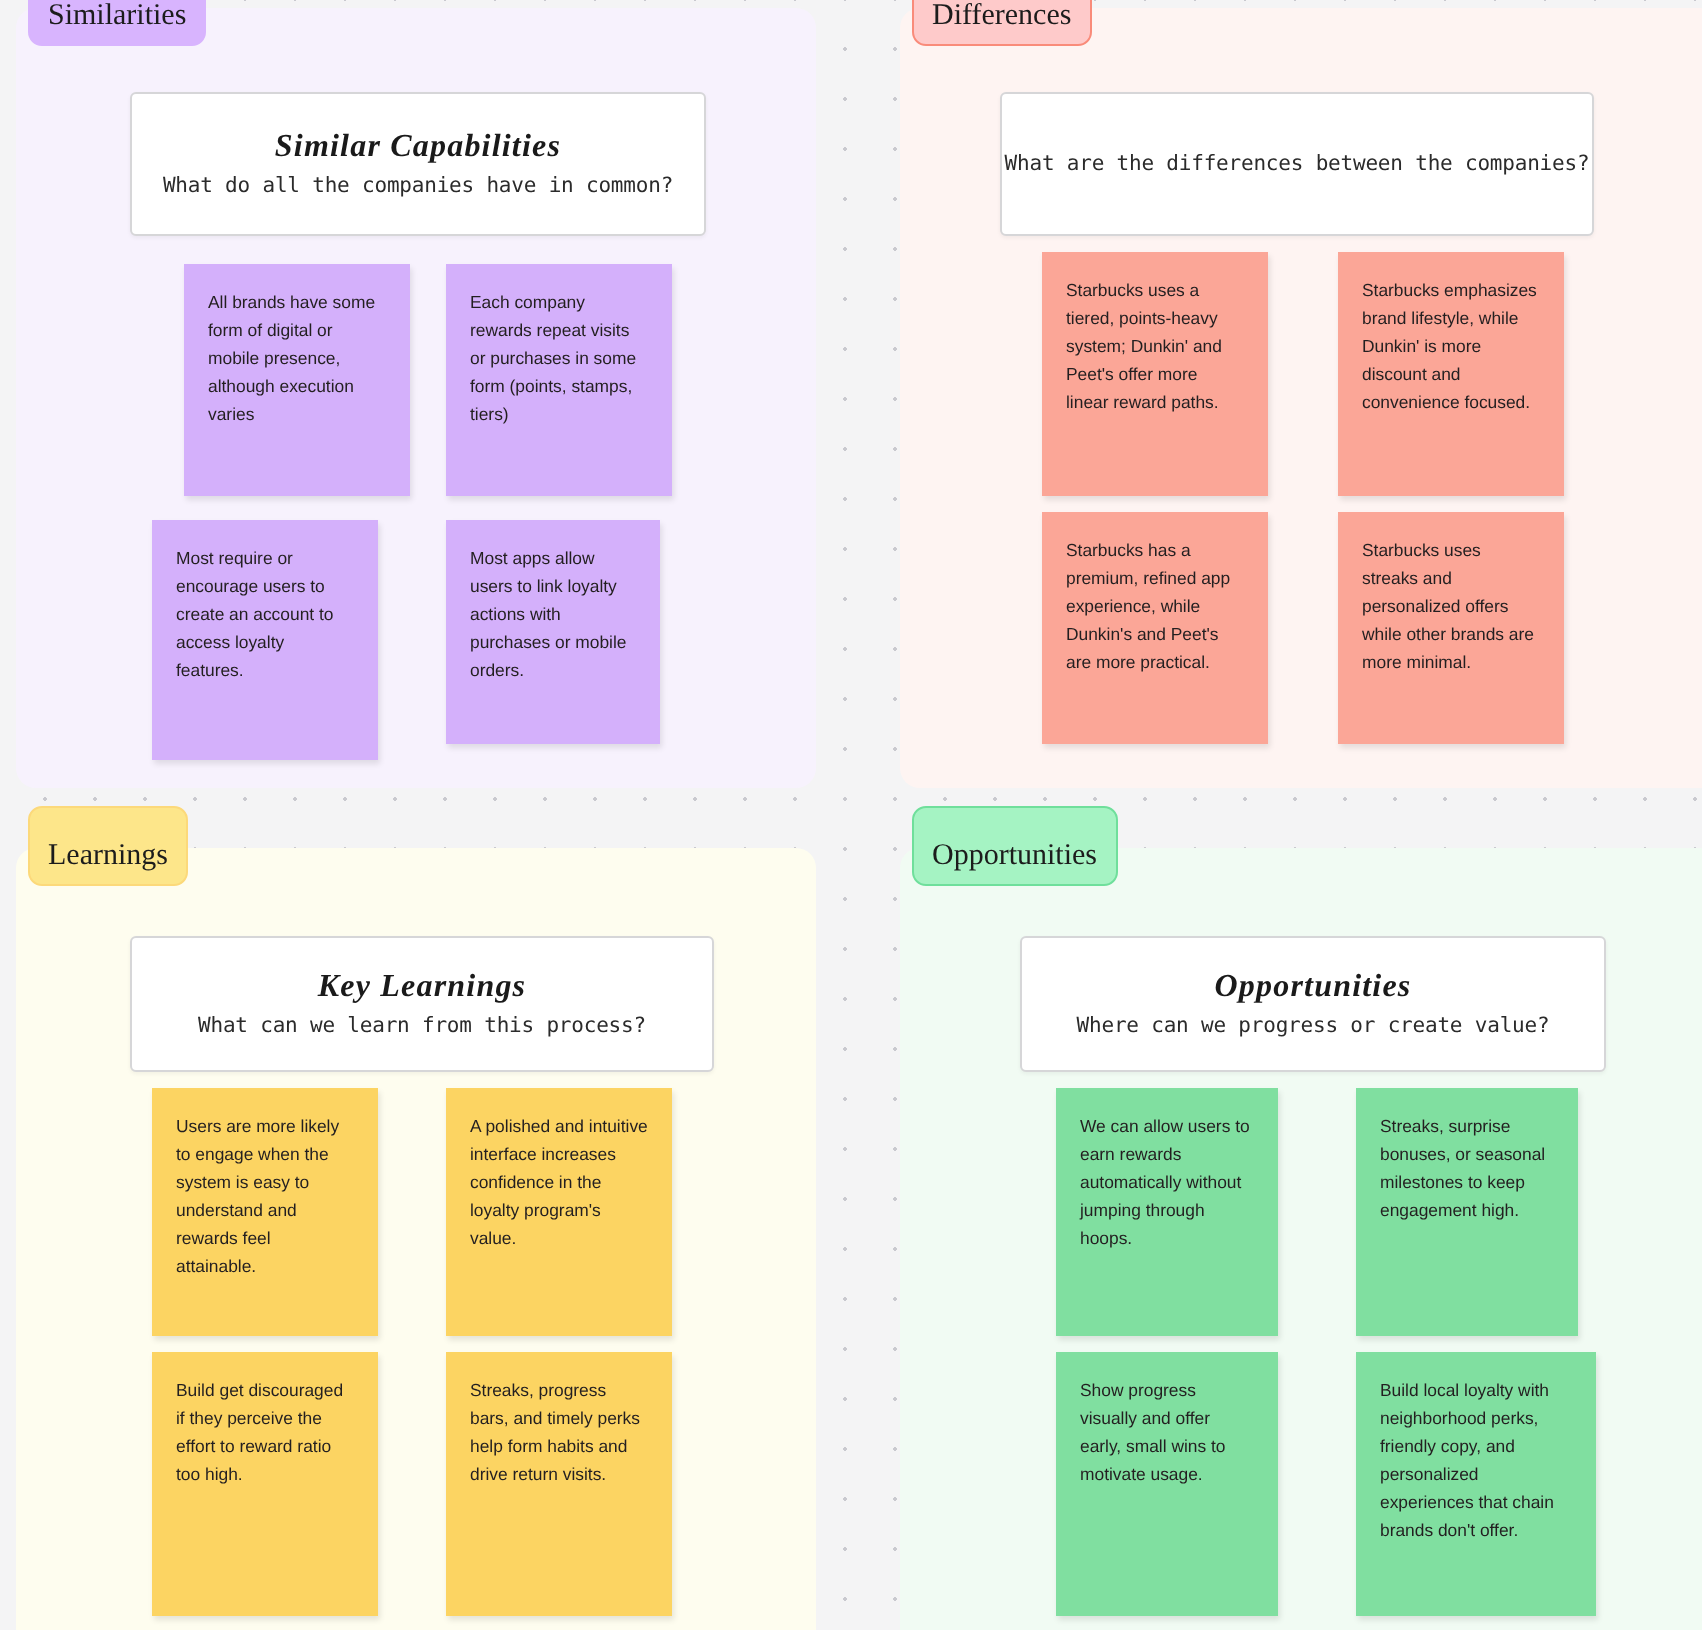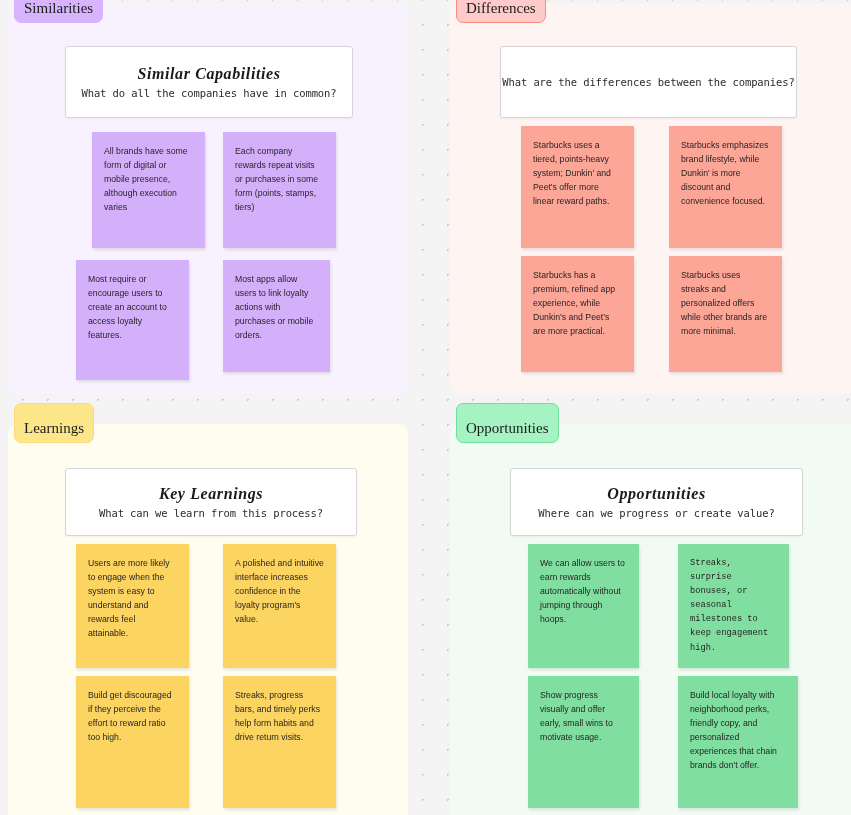--- a/index.html
+++ b/index.html
@@ -147,18 +147,18 @@
 
   <div class="frame frame-opportunities">
     <div class="frame-label label-opportunities">Opportunities</div>
 
     <div class="header-card" style="left:60px; top:44px; width:293px; height:68px;">
       <div class="header-title">Opportunities</div>
       <div class="header-sub">Where can we progress or create value?</div>
     </div>
 
     <div class="note note-green" style="left:78px;  top:120px; width:111px; height:124px;">We can allow users to earn rewards automatically without jumping through hoops.</div>
-    <div class="note note-green" style="left:228px; top:120px; width:111px; height:124px;font-family:Liberation Mono, monospace;">Streaks, surprise bonuses, or seasonal milestones to keep engagement high.</div>
+    <div class="note note-green" style="left:228px; top:120px; width:111px; height:124px;">Streaks, surprise bonuses, or seasonal milestones to keep engagement high.</div>
     <div class="note note-green" style="left:78px;  top:252px; width:111px; height:132px;">Show progress visually and offer early, small wins to motivate usage.</div>
     <div class="note note-green" style="left:228px; top:252px; width:120px; height:132px;">Build local loyalty with neighborhood perks, friendly copy, and personalized experiences that chain brands don't offer.</div>
   </div>
 
 </div>
 
 </body></html>

